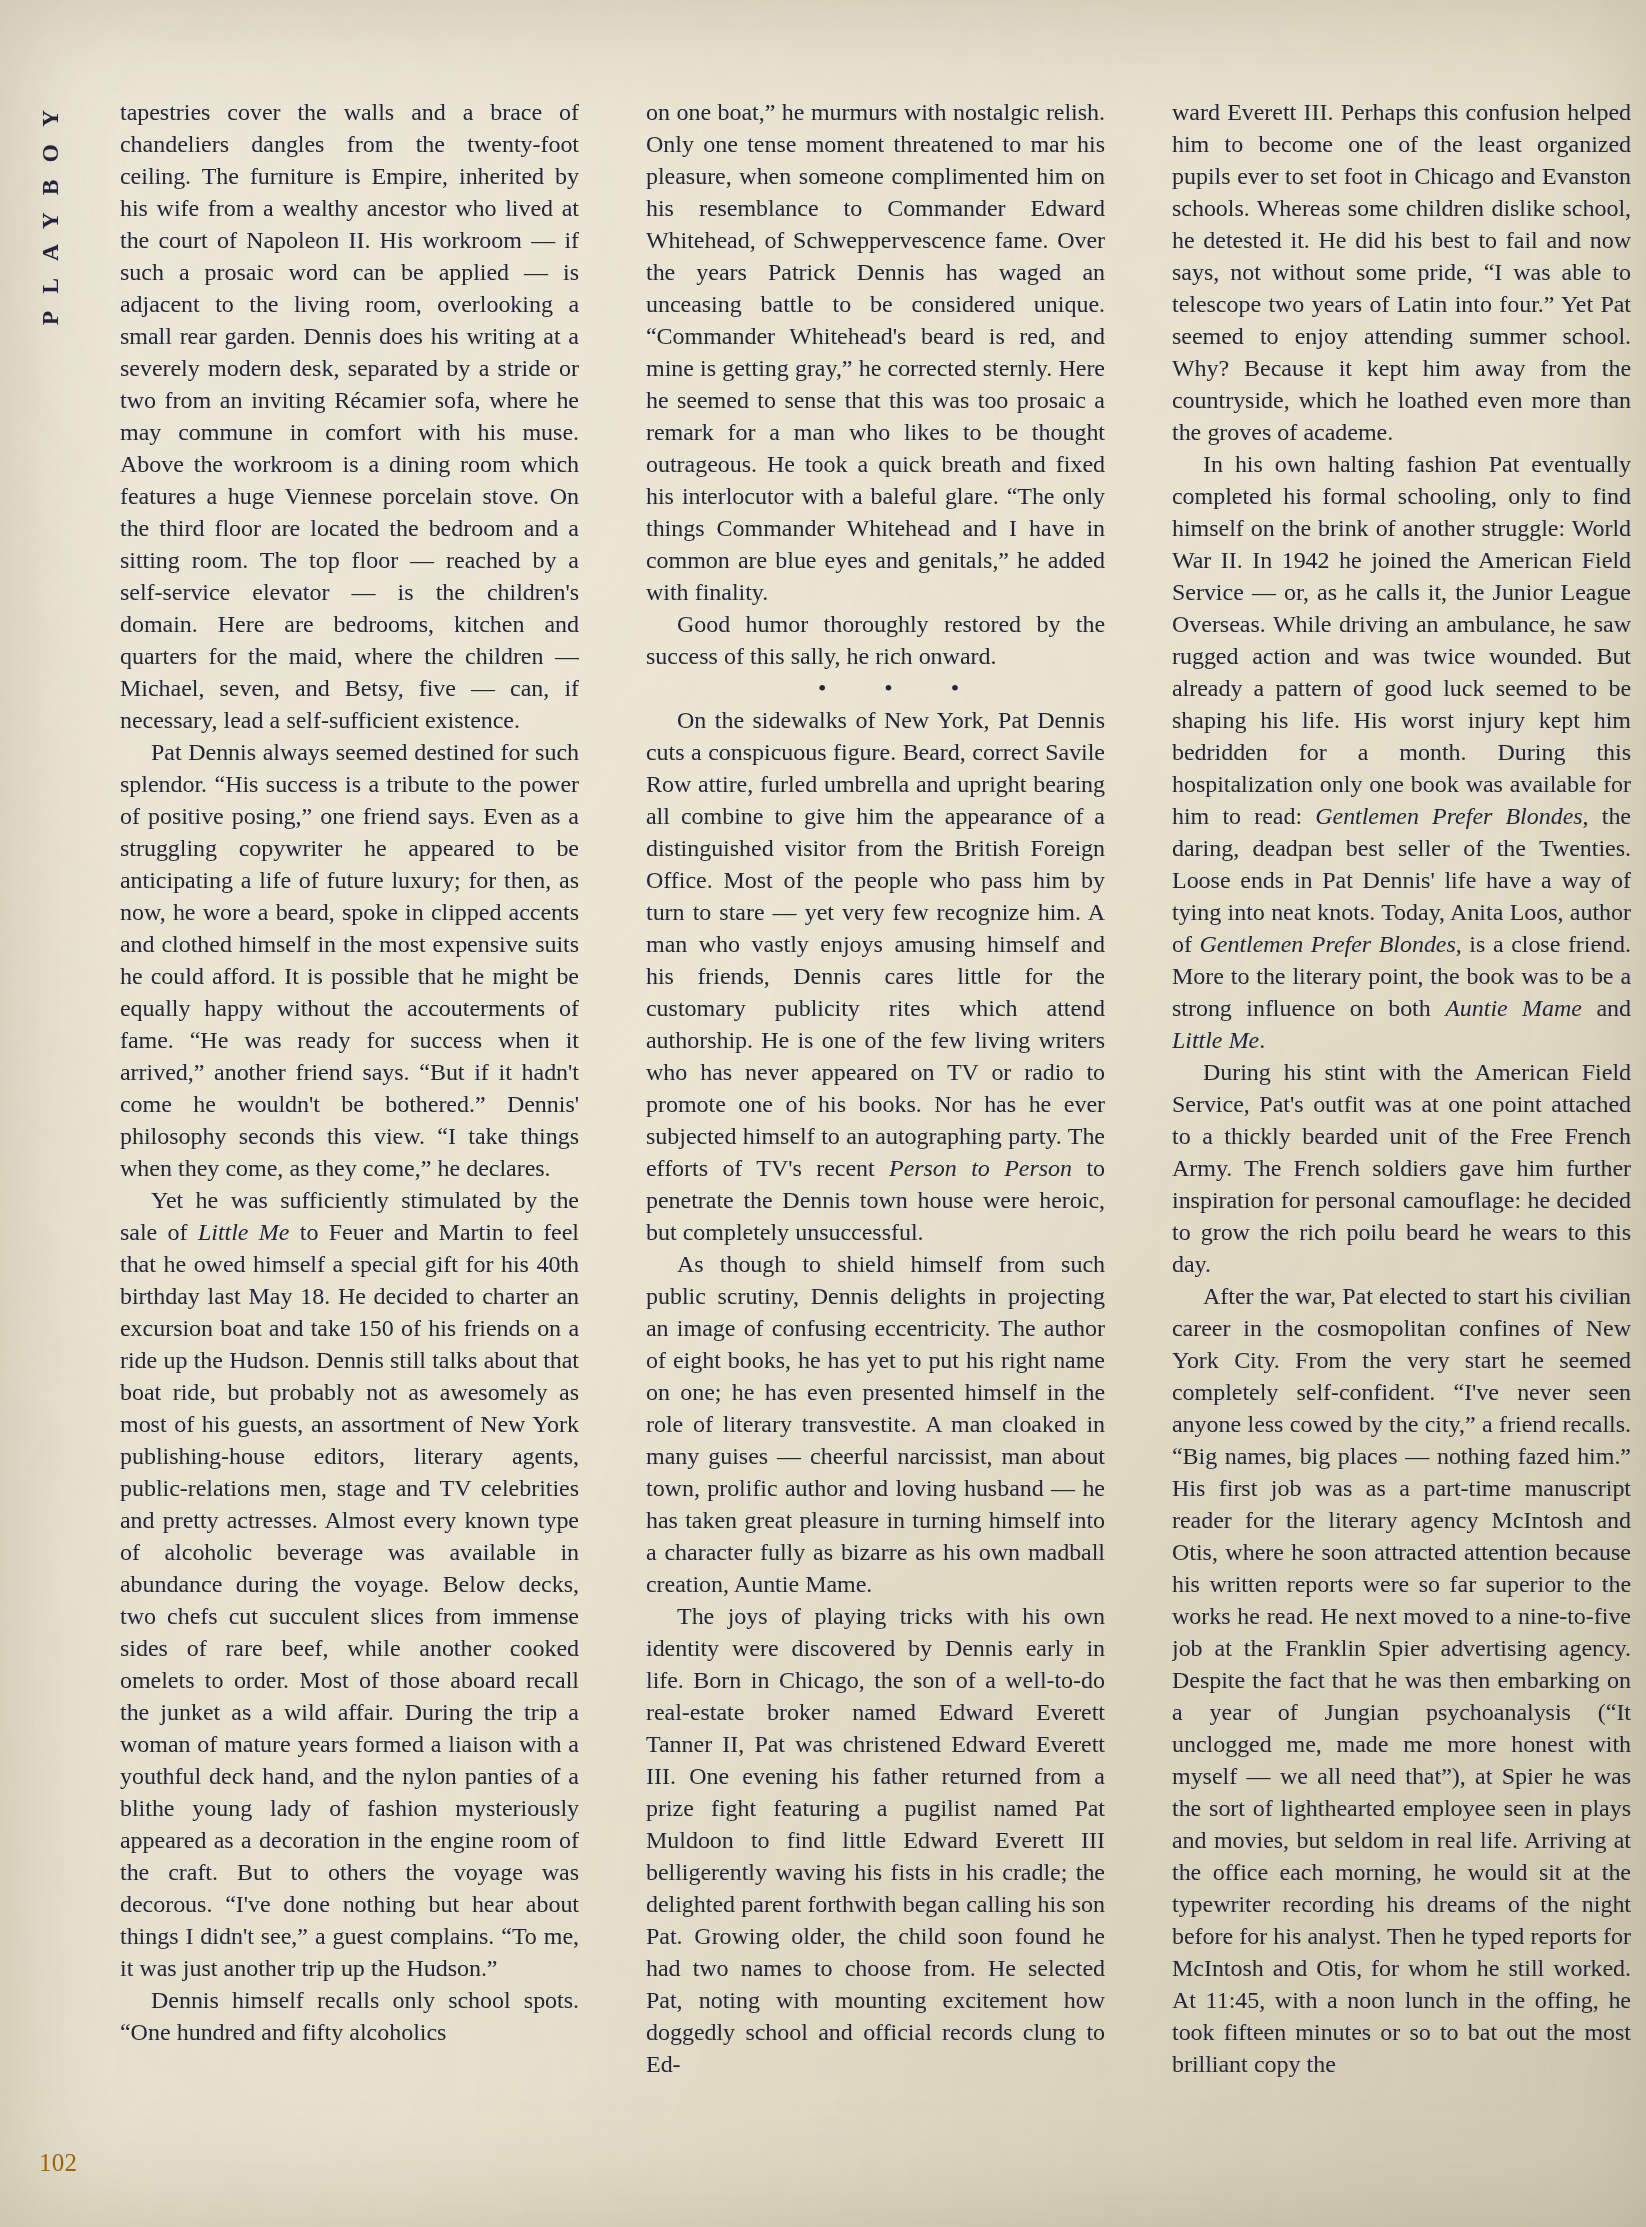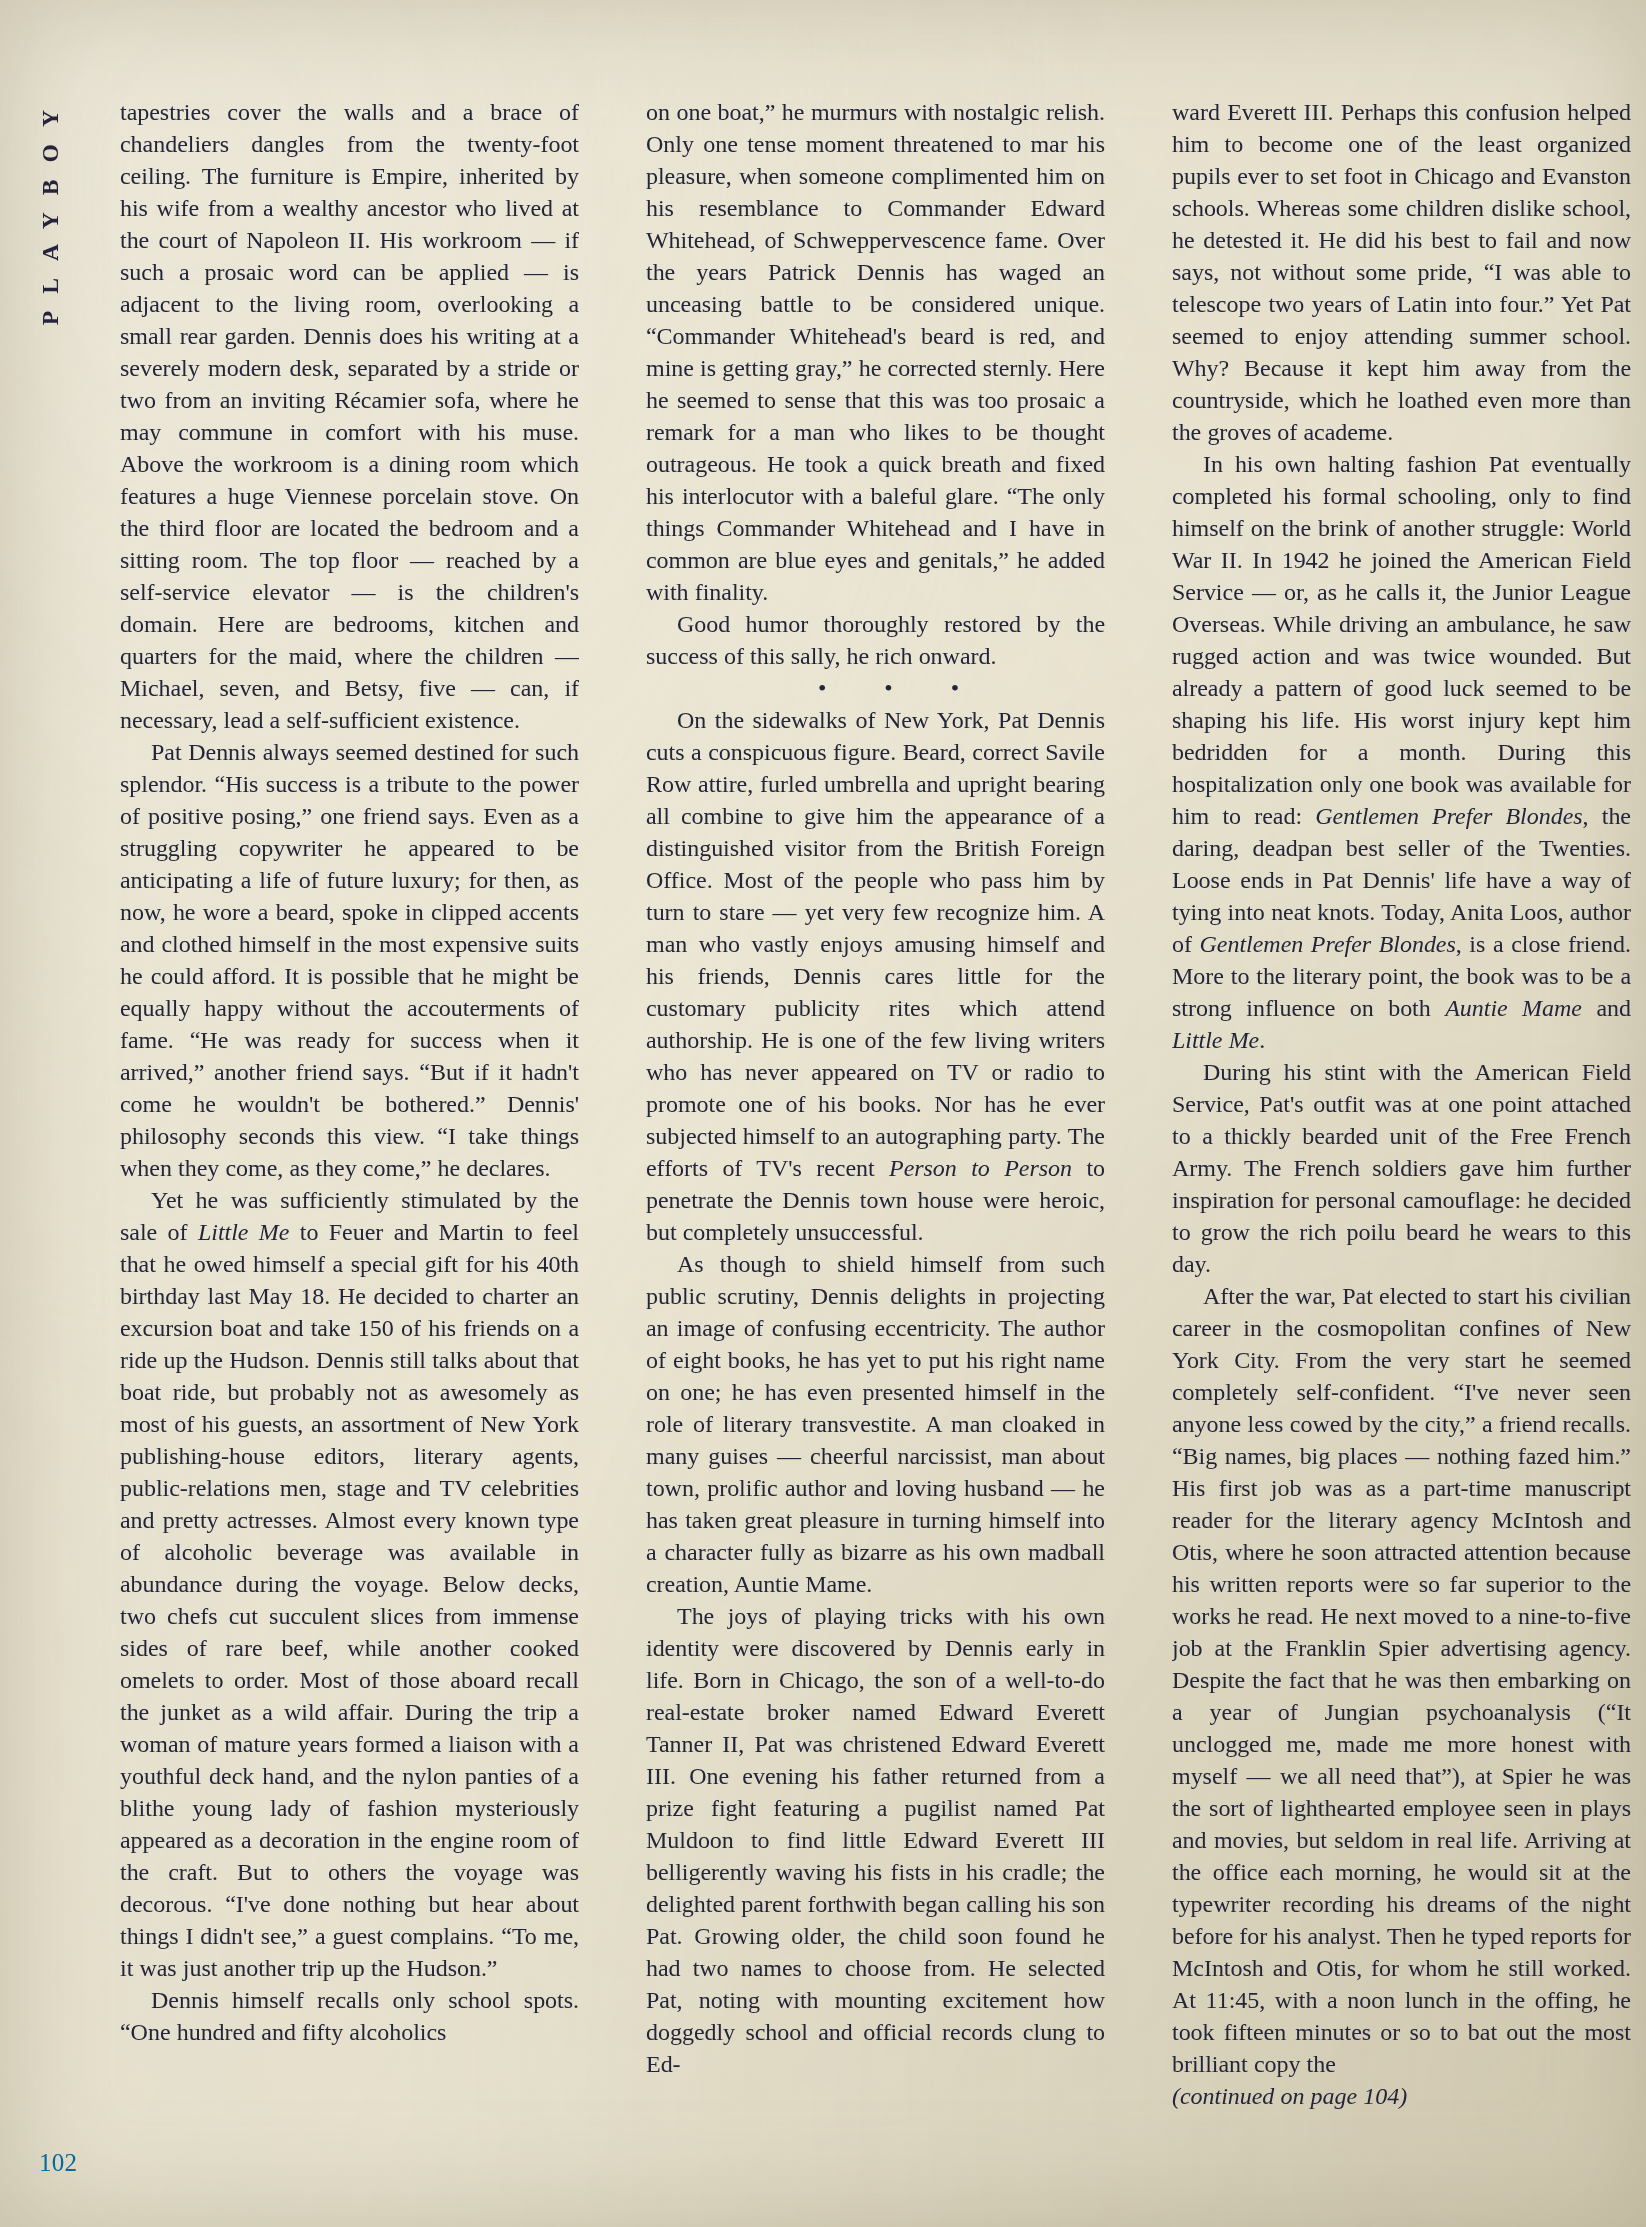--- a/index.html
+++ b/index.html
@@ -64,21 +64,21 @@
   }
 
   
   .folio {
     position: absolute;
     left: 39px;
     bottom: 50px;
     font-size: 25px;
     font-weight: 400;
     letter-spacing: 0.3px;
-    color: #0369a1;
+    color: #a16207;
     z-index: 4;
   }
 
   
   .columns {
     position: absolute;
     left: 120px;
     top: 96px;
     width: 1476px;
     height: 2046px;
@@ -151,18 +151,17 @@
         <div class="dots"><span>• • •</span></div>
         <p class="indent"><span>On the sidewalks of New York, Pat Dennis cuts a conspicuous figure. Beard, correct Savile Row attire, furled umbrella and upright bearing all combine to give him the appearance of a distinguished visitor from the British Foreign Office. Most of the people who pass him by turn to stare — yet very few recognize him. A man who vastly enjoys amusing himself and his friends, Dennis cares little for the customary publicity rites which attend authorship. He is one of the few living writers who has never appeared on TV or radio to promote one of his books. Nor has he ever subjected himself to an autographing party. The efforts of TV's recent </span><i>Person to Person</i><span> to penetrate the Dennis town house were heroic, but completely unsuccessful.</span></p>
         <p class="indent"><span>As though to shield himself from such public scrutiny, Dennis delights in projecting an image of confusing eccentricity. The author of eight books, he has yet to put his right name on one; he has even presented himself in the role of literary transvestite. A man cloaked in many guises — cheerful narcissist, man about town, prolific author and loving husband — he has taken great pleasure in turning himself into a character fully as bizarre as his own madball creation, Auntie Mame.</span></p>
         <p class="indent"><span>The joys of playing tricks with his own identity were discovered by Dennis early in life. Born in Chicago, the son of a well-to-do real-estate broker named Edward Everett Tanner II, Pat was christened Edward Everett III. One evening his father returned from a prize fight featuring a pugilist named Pat Muldoon to find little Edward Everett III belligerently waving his fists in his cradle; the delighted parent forthwith began calling his son Pat. Growing older, the child soon found he had two names to choose from. He selected Pat, noting with mounting excitement how doggedly school and official records clung to Ed-</span></p>
       </div>
     <div class="col" id="col-3">
         <p class="flush"><span>ward Everett III. Perhaps this confusion helped him to become one of the least organized pupils ever to set foot in Chicago and Evanston schools. Whereas some children dislike school, he detested it. He did his best to fail and now says, not without some pride, “I was able to telescope two years of Latin into four.” Yet Pat seemed to enjoy attending summer school. Why? Because it kept him away from the countryside, which he loathed even more than the groves of academe.</span></p>
         <p class="indent"><span>In his own halting fashion Pat eventually completed his formal schooling, only to find himself on the brink of another struggle: World War II. In 1942 he joined the American Field Service — or, as he calls it, the Junior League Overseas. While driving an ambulance, he saw rugged action and was twice wounded. But already a pattern of good luck seemed to be shaping his life. His worst injury kept him bedridden for a month. During this hospitalization only one book was available for him to read: </span><i>Gentlemen Prefer Blondes</i><span>, the daring, deadpan best seller of the Twenties. Loose ends in Pat Dennis' life have a way of tying into neat knots. Today, Anita Loos, author of </span><i>Gentlemen Prefer Blondes</i><span>, is a close friend. More to the literary point, the book was to be a strong influence on both </span><i>Auntie Mame</i><span> and </span><i>Little Me</i><span>.</span></p>
         <p class="indent"><span>During his stint with the American Field Service, Pat's outfit was at one point attached to a thickly bearded unit of the Free French Army. The French soldiers gave him further inspiration for personal camouflage: he decided to grow the rich poilu beard he wears to this day.</span></p>
         <p class="indent"><span>After the war, Pat elected to start his civilian career in the cosmopolitan confines of New York City. From the very start he seemed completely self-confident. “I've never seen anyone less cowed by the city,” a friend recalls. “Big names, big places — nothing fazed him.” His first job was as a part-time manuscript reader for the literary agency McIntosh and Otis, where he soon attracted attention because his written reports were so far superior to the works he read. He next moved to a nine-to-five job at the Franklin Spier advertising agency. Despite the fact that he was then embarking on a year of Jungian psychoanalysis (“It unclogged me, made me more honest with myself — we all need that”), at Spier he was the sort of lighthearted employee seen in plays and movies, but seldom in real life. Arriving at the office each morning, he would sit at the typewriter recording his dreams of the night before for his analyst. Then he typed reports for McIntosh and Otis, for whom he still worked. At 11:45, with a noon lunch in the offing, he took fifteen minutes or so to bat out the most brilliant copy the</span></p>
-        <p class="contd"><span>(continued on page 104)</span></p>
       </div>
   </div>
 
 </div>
 
 
 </body></html>

